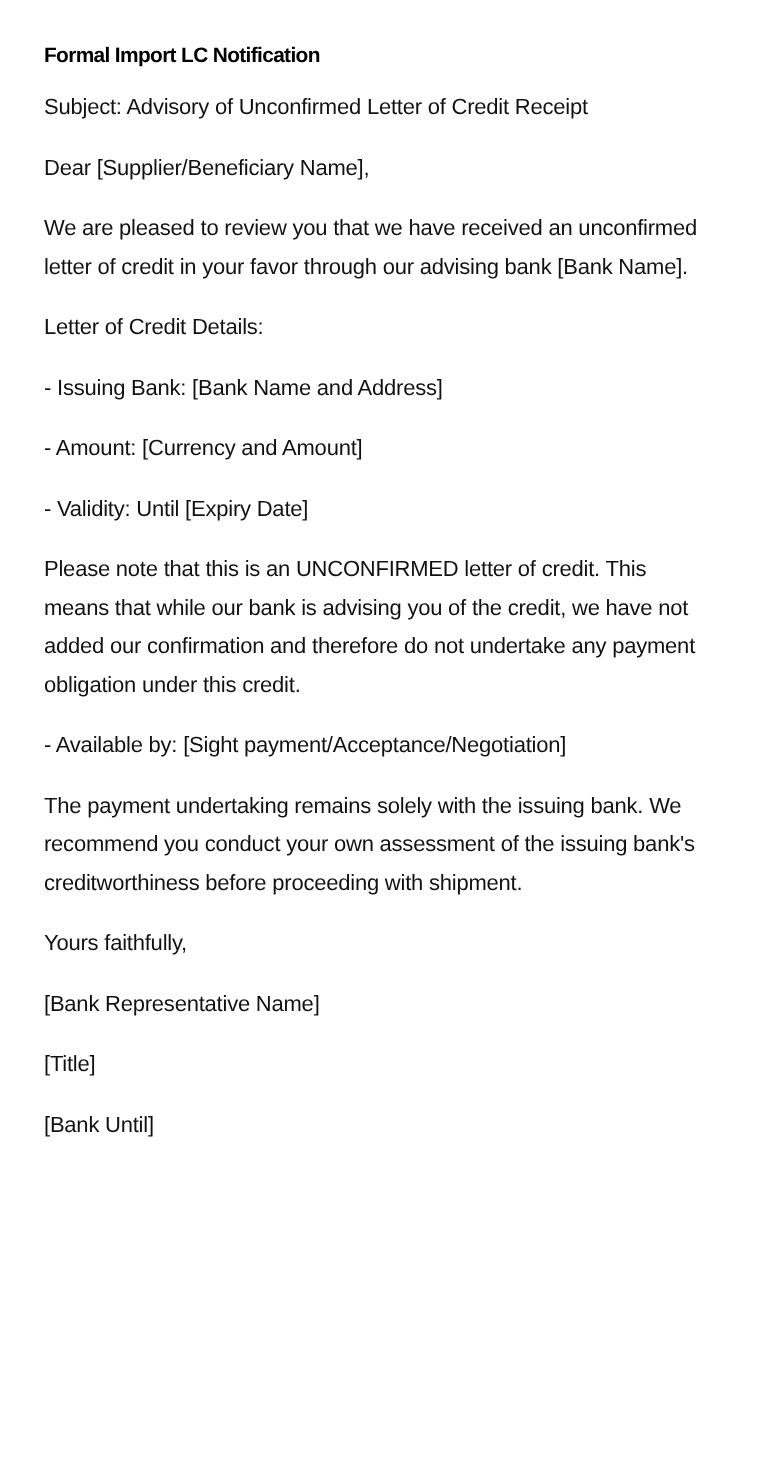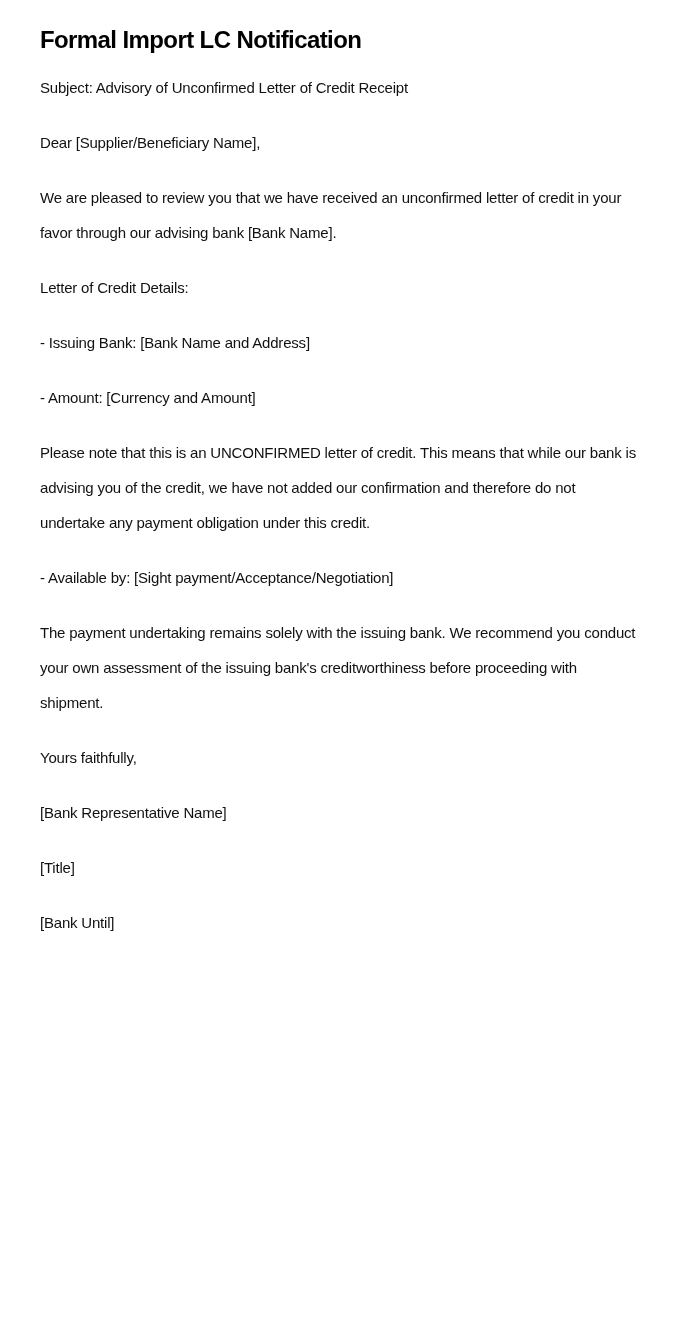--- a/index.html
+++ b/index.html
@@ -12,47 +12,48 @@
       height: 1329px;
       overflow: hidden;
       color: #111111;
       font-family: "Liberation Sans", "DejaVu Sans", sans-serif;
     }
     .page {
       padding: 22px 40px 0 40px;
       width: 600px;
     }
     .title {
-      font-size: 24px;
+      font-size: 19px;
       font-weight: bold;
       line-height: 36px;
-      margin: 0 0 12px 0;
+      margin: 11px 0 12px 0;
       letter-spacing: -0.6px;
       color: #000000;
     }
     .para {
-      font-size: 15px;
+      font-size: 20px;
       line-height: 35px;
       margin: 0 0 20px 0;
       letter-spacing: -0.2px;
     }
   </style>
 </head>
 <body>
 
 <div class="page">
   <h1 class="title">Formal Import LC Notification</h1>
 
   <p class="para">Subject: Advisory of Unconfirmed Letter of Credit Receipt</p>
   <p class="para">Dear [Supplier/Beneficiary Name],</p>
   <p class="para">We are pleased to review you that we have received an unconfirmed letter of credit in your favor through our advising bank [Bank Name].</p>
   <p class="para">Letter of Credit Details:</p>
 
   <p class="para">- Issuing Bank: [Bank Name and Address]</p>
   <p class="para">- Amount: [Currency and Amount]</p>
+  <p class="para">- Validity: Until [Expiry Date]</p>
   <p class="para">Please note that this is an UNCONFIRMED letter of credit. This means that while our bank is advising you of the credit, we have not added our confirmation and therefore do not undertake any payment obligation under this credit.</p>
 
   <p class="para">- Available by: [Sight payment/Acceptance/Negotiation]</p>
   <p class="para">The payment undertaking remains solely with the issuing bank. We recommend you conduct your own assessment of the issuing bank's creditworthiness before proceeding with shipment.</p>
 
   <p class="para">Yours faithfully,</p>
   <p class="para">[Bank Representative Name]</p>
   <p class="para">[Title]</p>
   <p class="para">[Bank Until]</p>
 </div>

